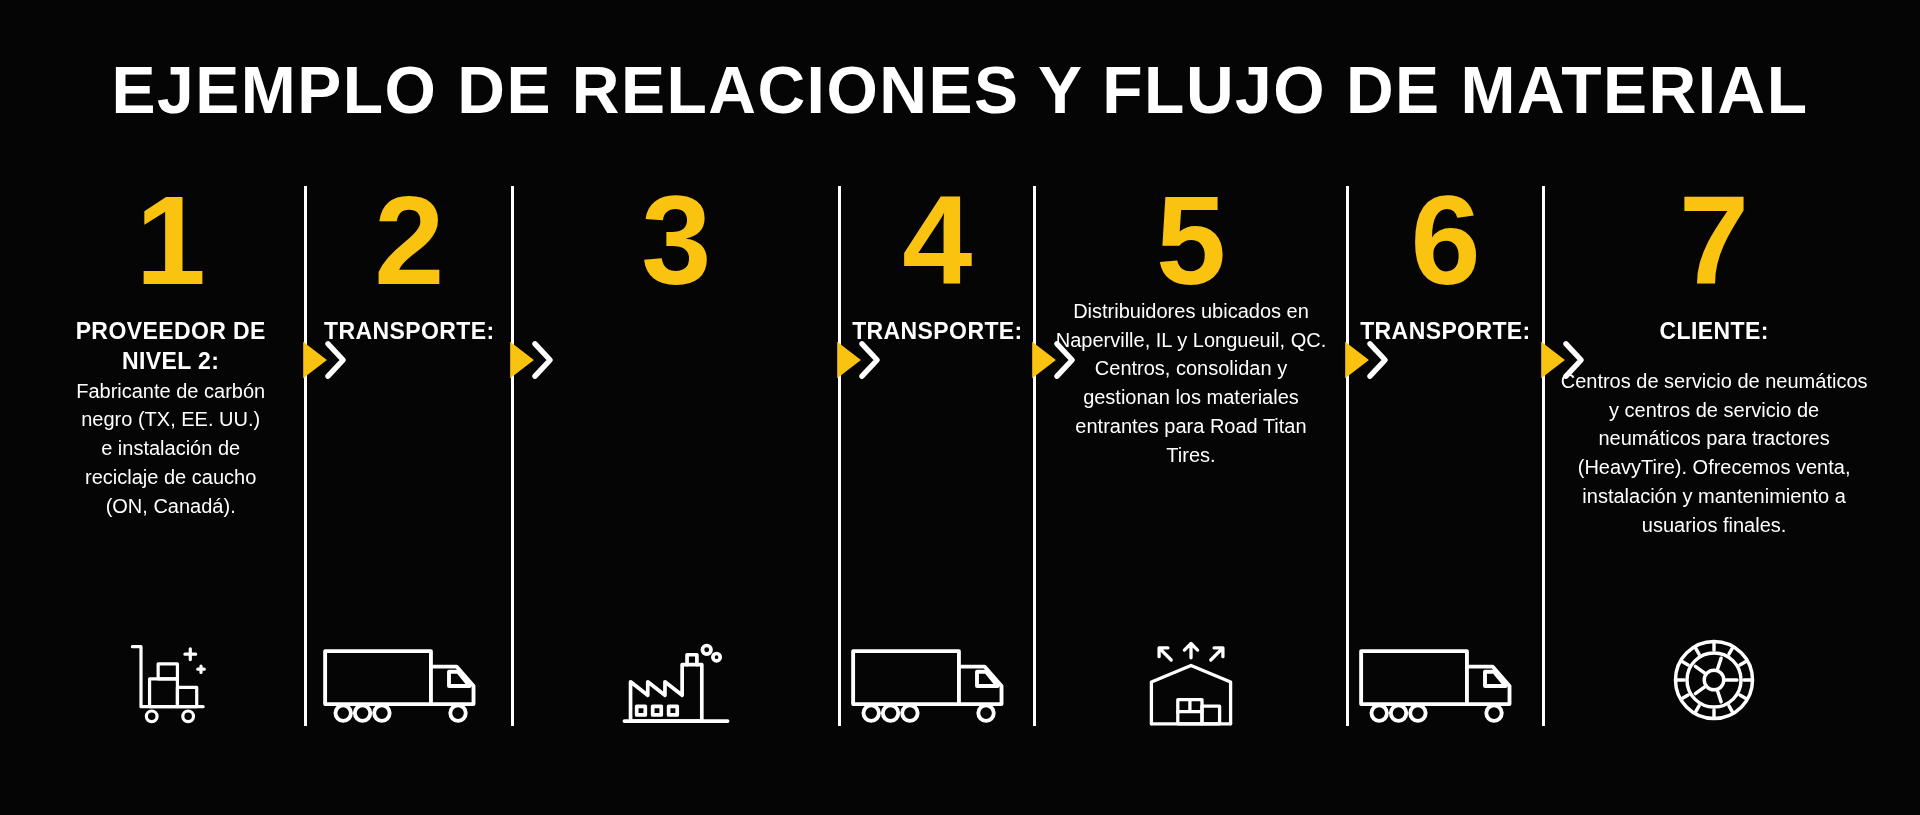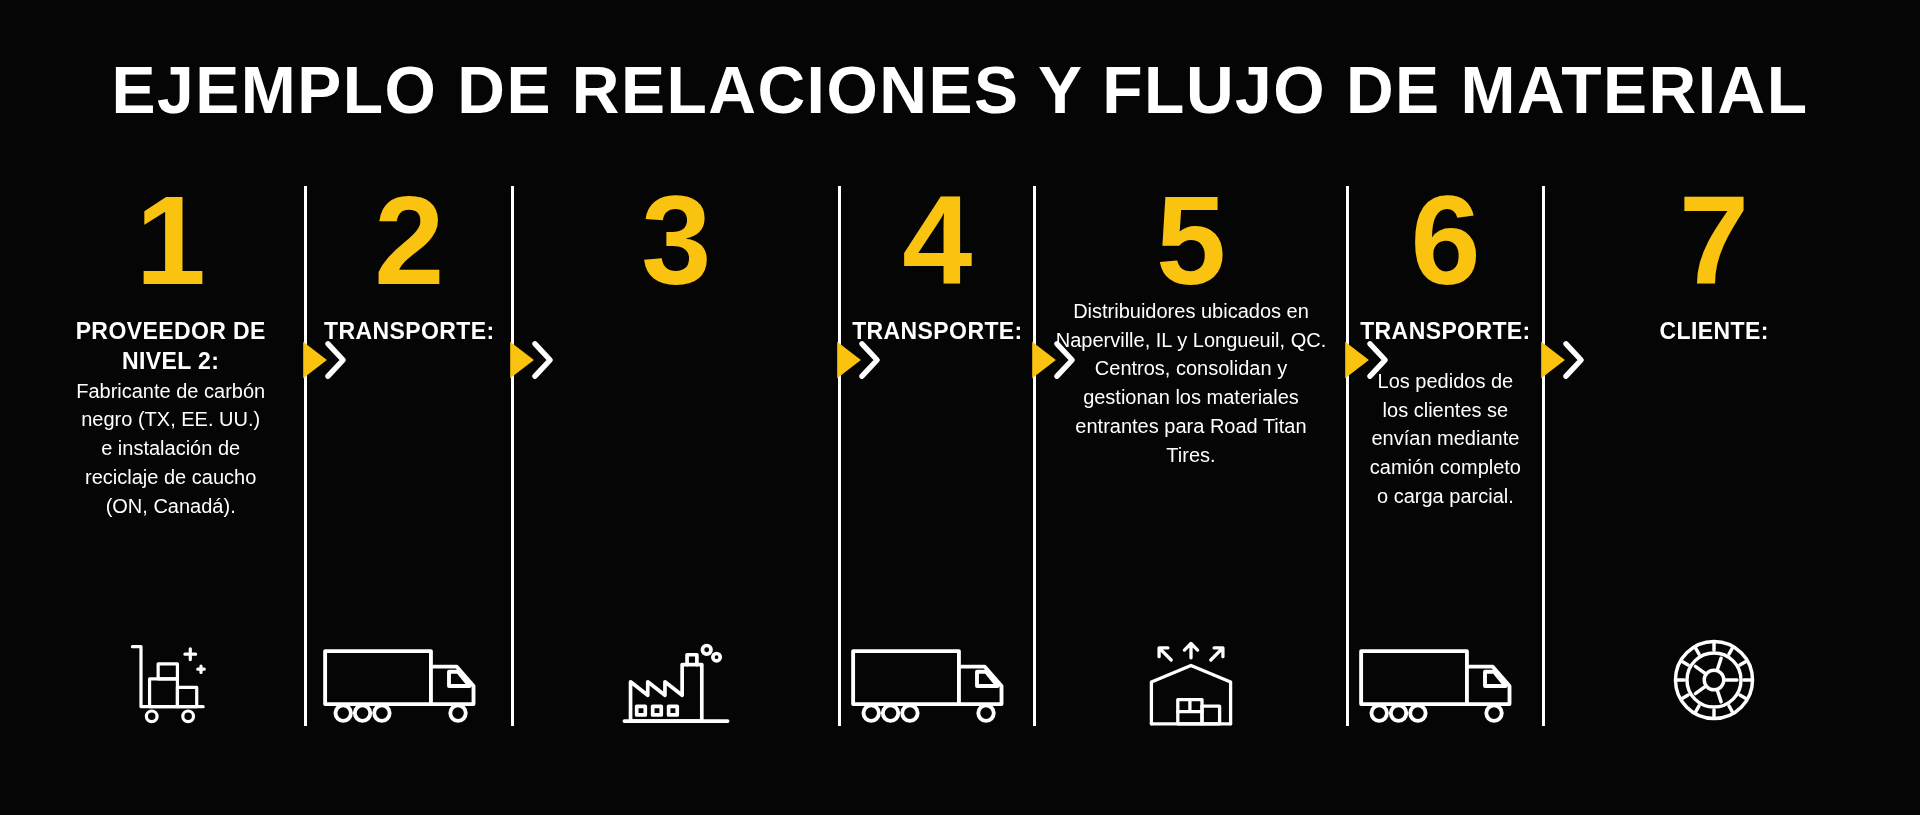--- a/index.html
+++ b/index.html
@@ -238,21 +238,20 @@
         <svg width="54" height="44" viewBox="0 0 50 40">
           <polygon class="tri" points="2,3 24,20 2,37"></polygon>
           <polyline points="25,5 39,20 25,35" fill="none" stroke="#fff" stroke-width="5" stroke-linecap="round" stroke-linejoin="round"></polyline>
         </svg>
       </span>
     </div>
 
     <section class="step s6">
       <div class="num">6</div>
       <h2 class="heading">TRANSPORTE:</h2>
-      <p class="body">Los pedidos de los clientes se envían mediante camión completo o carga parcial.</p>
       <div class="icon">
         <svg width="176" height="80" viewBox="0 0 136 62" fill="none" stroke="#fff" stroke-width="3" stroke-linecap="round" stroke-linejoin="round">
           <rect x="3" y="4" width="82" height="41"></rect>
           <path d="M85 16h20l13 15v14h-33"></path>
           <path d="M99 20h7l9 11h-16z"></path>
           <circle cx="17" cy="52" r="6"></circle>
           <circle cx="32" cy="52" r="6"></circle>
           <circle cx="47" cy="52" r="6"></circle>
           <circle cx="106" cy="52" r="6"></circle>
         </svg>
@@ -264,20 +263,21 @@
         <svg width="54" height="44" viewBox="0 0 50 40">
           <polygon class="tri" points="2,3 24,20 2,37"></polygon>
           <polyline points="25,5 39,20 25,35" fill="none" stroke="#fff" stroke-width="5" stroke-linecap="round" stroke-linejoin="round"></polyline>
         </svg>
       </span>
     </div>
 
     <section class="step s7">
       <div class="num">7</div>
       <h2 class="heading">CLIENTE:</h2>
+      <p class="body">Centros de servicio de neumáticos y centros de servicio de neumáticos para tractores (HeavyTire). Ofrecemos venta, instalación y mantenimiento a usuarios finales.</p>
       <div class="icon">
         <svg width="92" height="92" viewBox="0 0 80 80" fill="none" stroke="#fff" stroke-width="3" stroke-linecap="round">
           <circle cx="40" cy="40" r="33.5"></circle>
           <circle cx="40" cy="40" r="23.5"></circle>
           <circle cx="40" cy="40" r="8.5"></circle>
           <path d="M66 40h6M62.5 53l5.2 3M53 62.5l3 5.2M40 66v6M27 62.5l-3 5.2M17.5 53l-5.2 3M14 40H8M17.5 27l-5.2-3M27 17.5l-3-5.2M40 14V8M53 17.5l3-5.2M62.5 27l5.2-3"></path>
           <path d="M50 40h10M43.1 49.5l3.1 9.5M31.9 45.9l-8.1 5.9M31.9 34.1l-8.1-5.9M43.1 30.5l3.1-9.5"></path>
         </svg>
       </div>
     </section>

